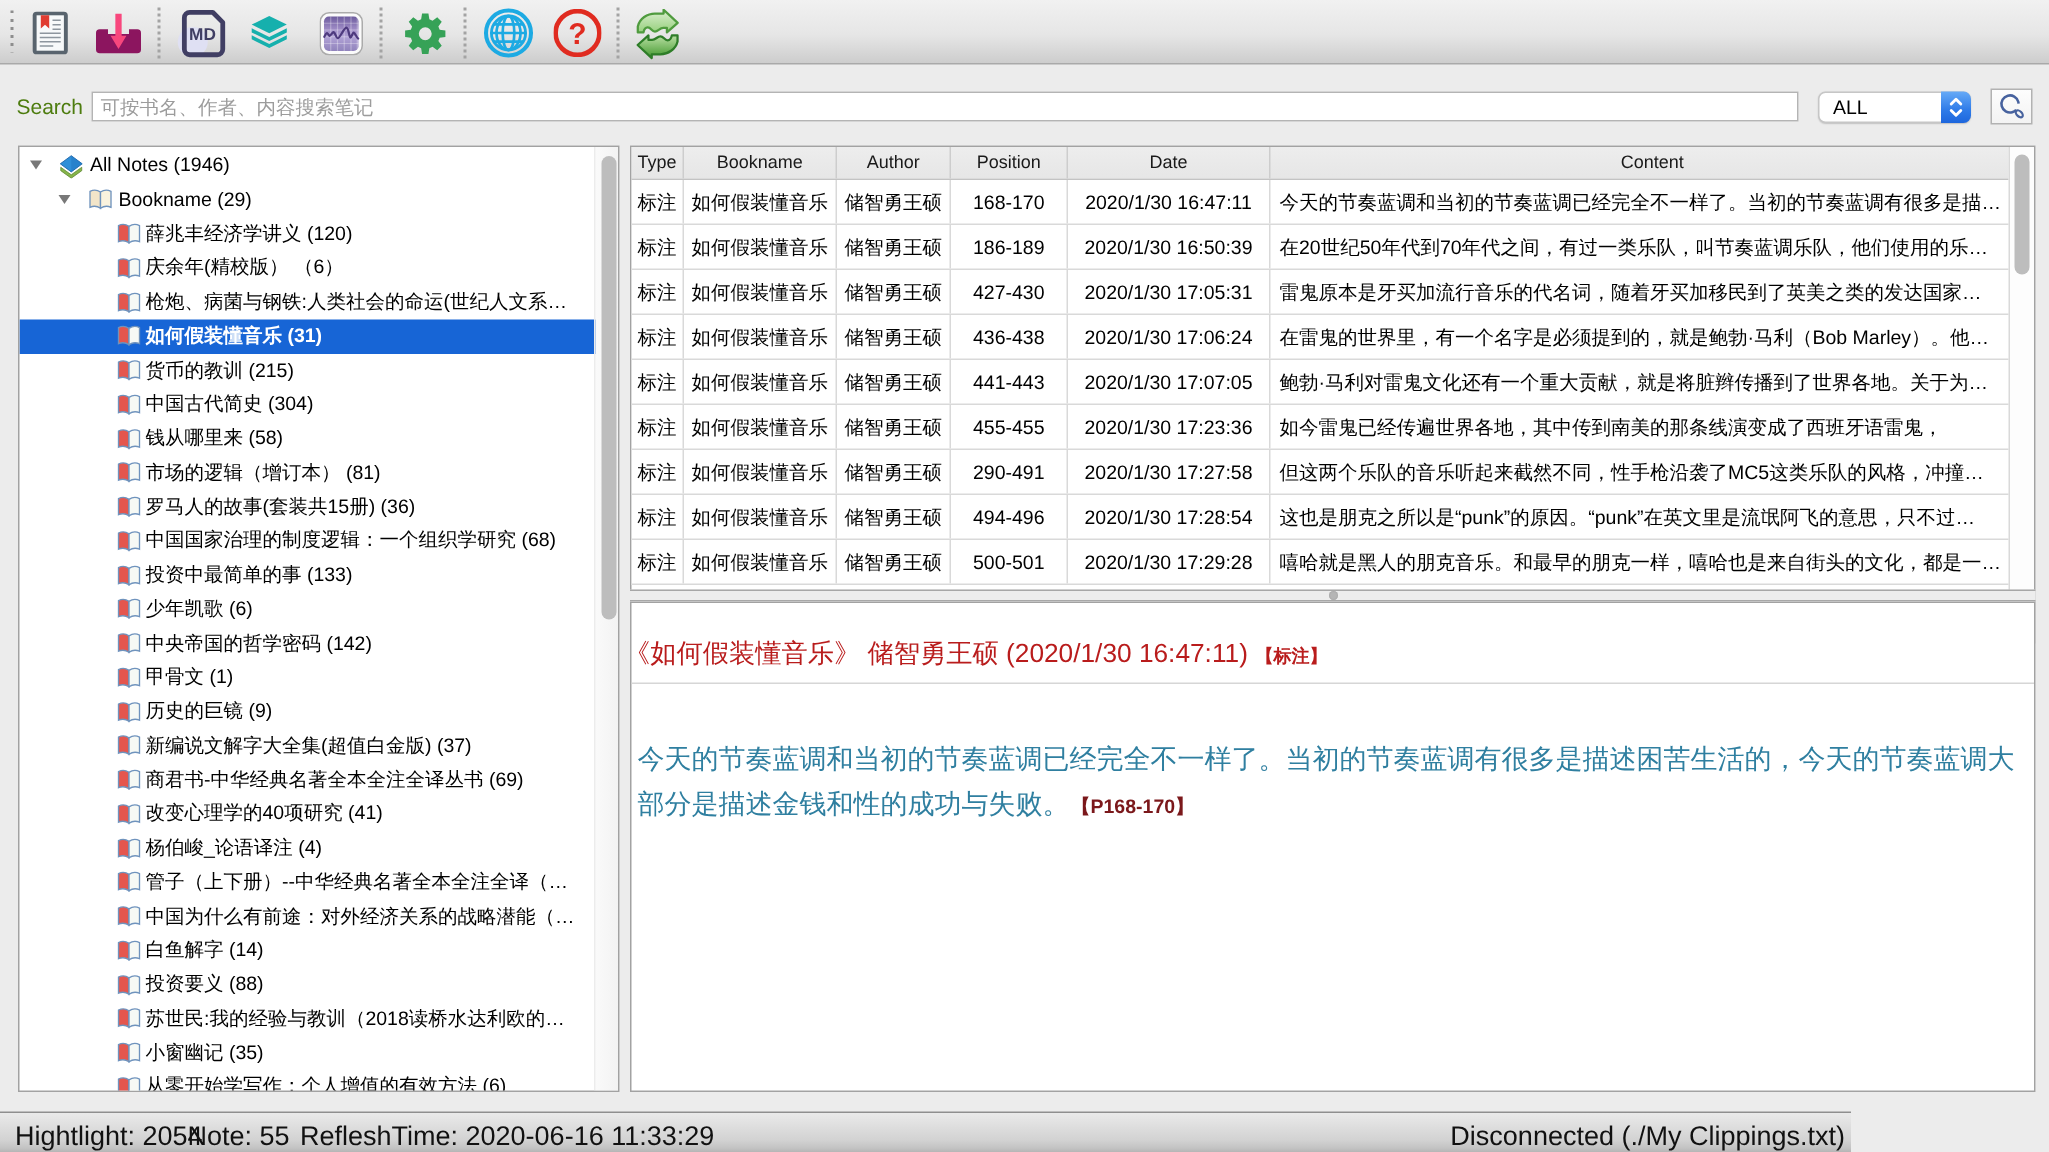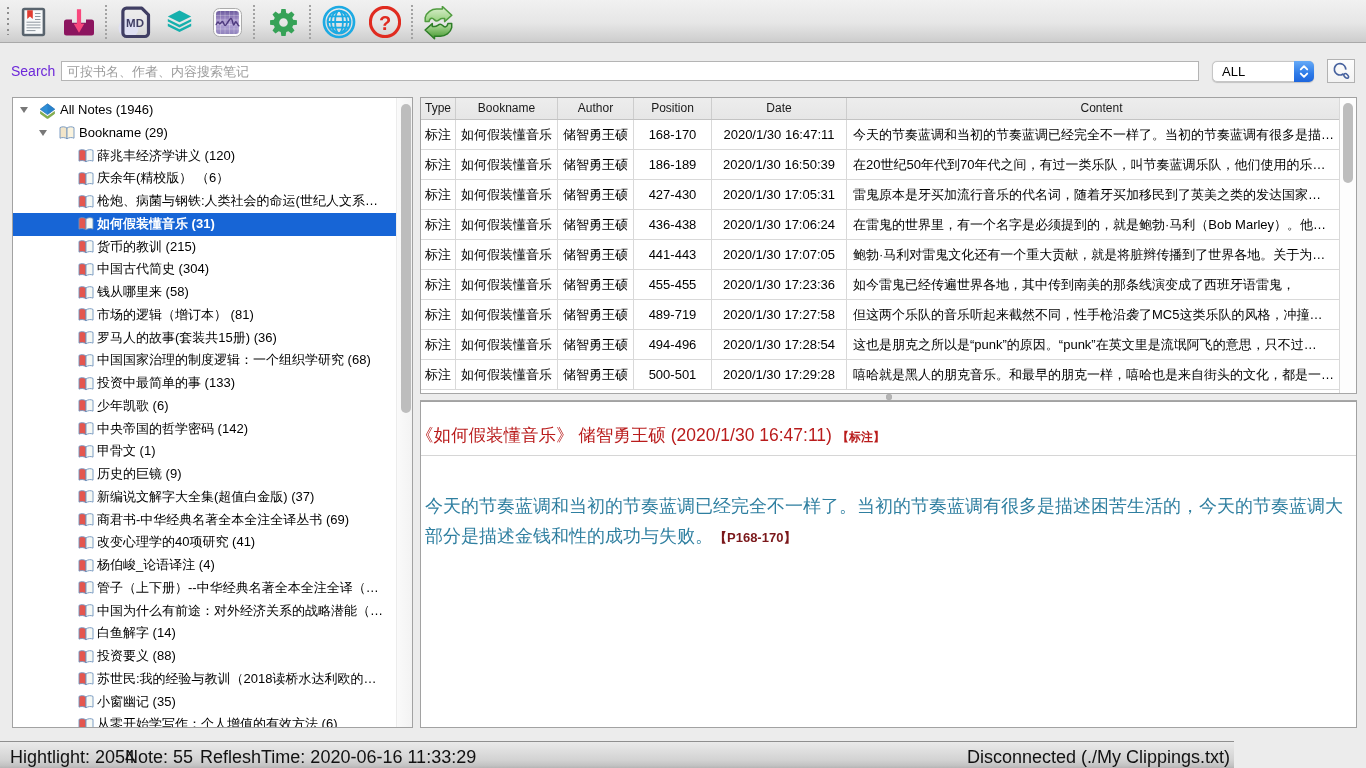--- a/index.html
+++ b/index.html
@@ -8,21 +8,21 @@
   .abs { position:absolute; }
 
   
   #toolbar { left:0; top:0; width:1366px; height:43px;
     background:linear-gradient(#f1f1f1,#e6e6e6 55%,#cdcdcd); border-bottom:1px solid #a9a9a9; }
   .tb-btn { position:absolute; background:none; border:none; cursor:default; }
   .tb-sep { position:absolute; top:5px; height:34px; width:0; border-left:2px dotted #a3a3a3; }
   #drag-dots { position:absolute; left:7px; top:7px; height:28px; width:2px; background-image:repeating-linear-gradient(to bottom,#8e8e8e 0 2px,transparent 2px 5.5px); }
 
   
-  #search-label { left:11px; top:63px; font-size:14px; color:#6d28d9; }
+  #search-label { left:11px; top:63px; font-size:14px; color:#4d7c0f; }
   #search-input { left:61px; top:61px; width:1138px; height:20px; border:1px solid #b4b4b4; background:#fff;
     font-size:13px; padding:0 5px; color:#222; font-family:inherit; }
   #search-input::placeholder { color:#9c9c9c; opacity:1; }
   #filter-select { left:1212px; top:61px; width:102px; height:21px; background:#fff; border:1px solid #c6c6c6;
     border-radius:5px; box-shadow:0 .5px 1px rgba(0,0,0,.18); }
   #filter-select .val { position:absolute; left:9px; top:2px; font-size:13px; color:#000; }
   #filter-select .cap { position:absolute; right:-1px; top:-1px; width:20px; height:21px; border-radius:0 5px 5px 0;
     background:linear-gradient(#66aaf7,#2e7be8 60%,#1d66dd); }
   #search-button { left:1327px; top:59px; width:28px; height:24px; border:1px solid #b2b2b2;
     background:linear-gradient(#fdfdfd,#f3f3f3); }
@@ -469,21 +469,21 @@
         <div class="tc c1">如何假装懂音乐</div>
         <div class="tc c2">储智勇王硕</div>
         <div class="tc c3">455-455</div>
         <div class="tc c4">2020/1/30 17:23:36</div>
         <div class="tc c5">如今雷鬼已经传遍世界各地，其中传到南美的那条线演变成了西班牙语雷鬼，</div>
       </div>
       <div class="trow">
         <div class="tc c0">标注</div>
         <div class="tc c1">如何假装懂音乐</div>
         <div class="tc c2">储智勇王硕</div>
-        <div class="tc c3">489-719</div>
+        <div class="tc c3">290-491</div>
         <div class="tc c4">2020/1/30 17:27:58</div>
         <div class="tc c5">但这两个乐队的音乐听起来截然不同，性手枪沿袭了MC5这类乐队的风格，冲撞…</div>
       </div>
       <div class="trow">
         <div class="tc c0">标注</div>
         <div class="tc c1">如何假装懂音乐</div>
         <div class="tc c2">储智勇王硕</div>
         <div class="tc c3">494-496</div>
         <div class="tc c4">2020/1/30 17:28:54</div>
         <div class="tc c5">这也是朋克之所以是“punk”的原因。“punk”在英文里是流氓阿飞的意思，只不过…</div>

